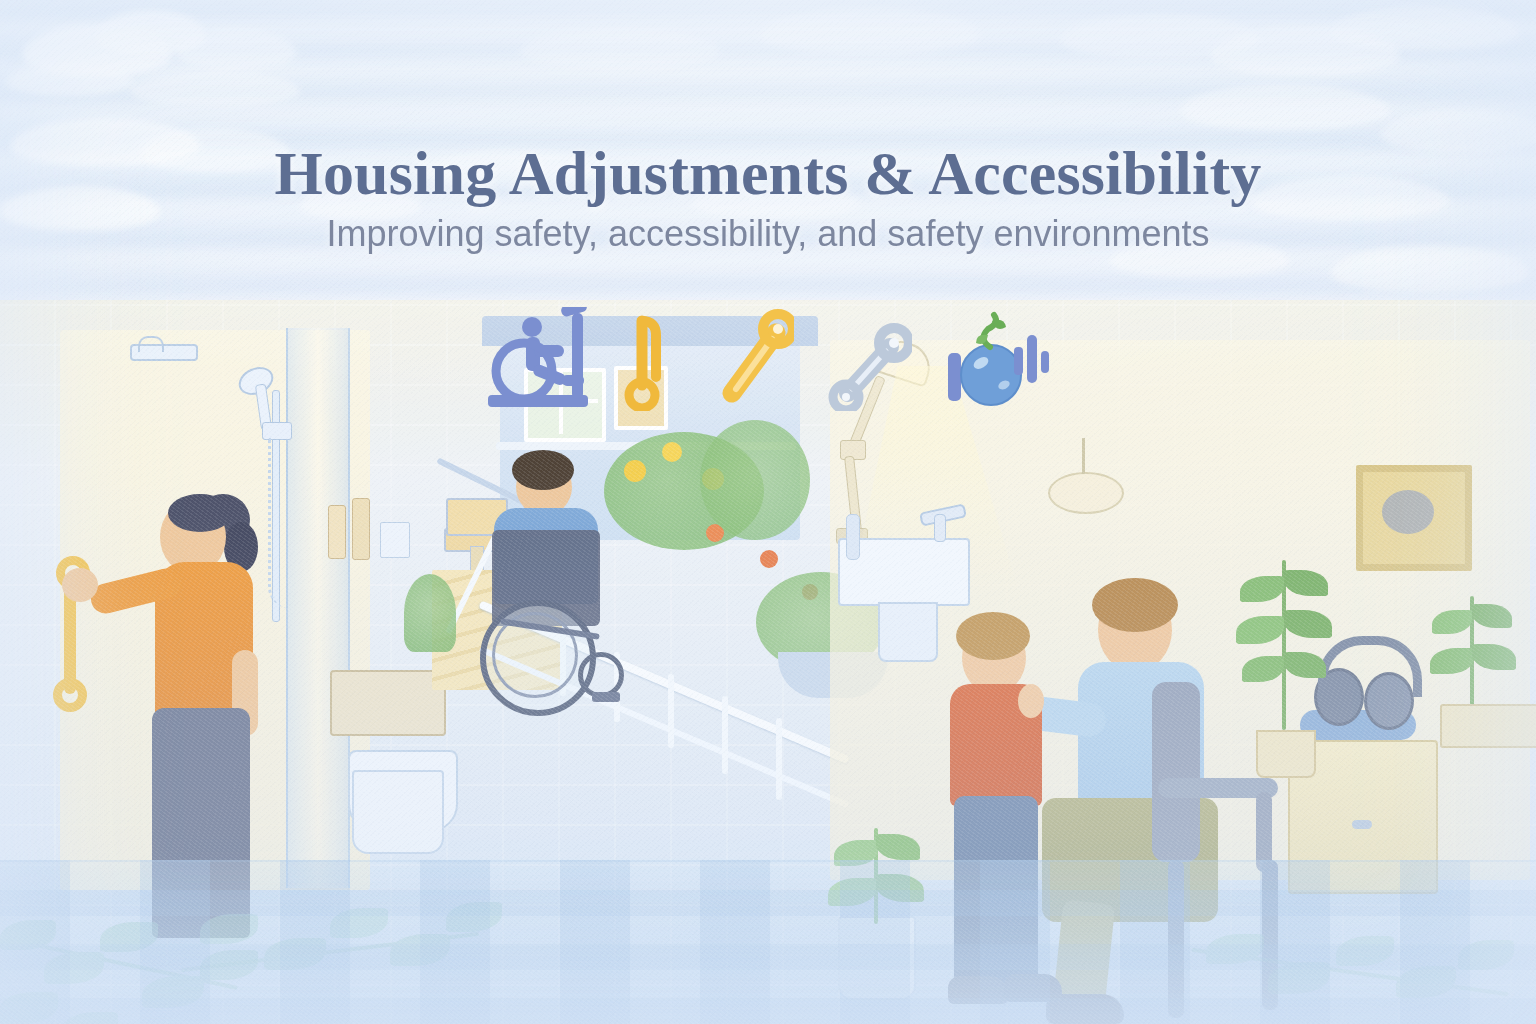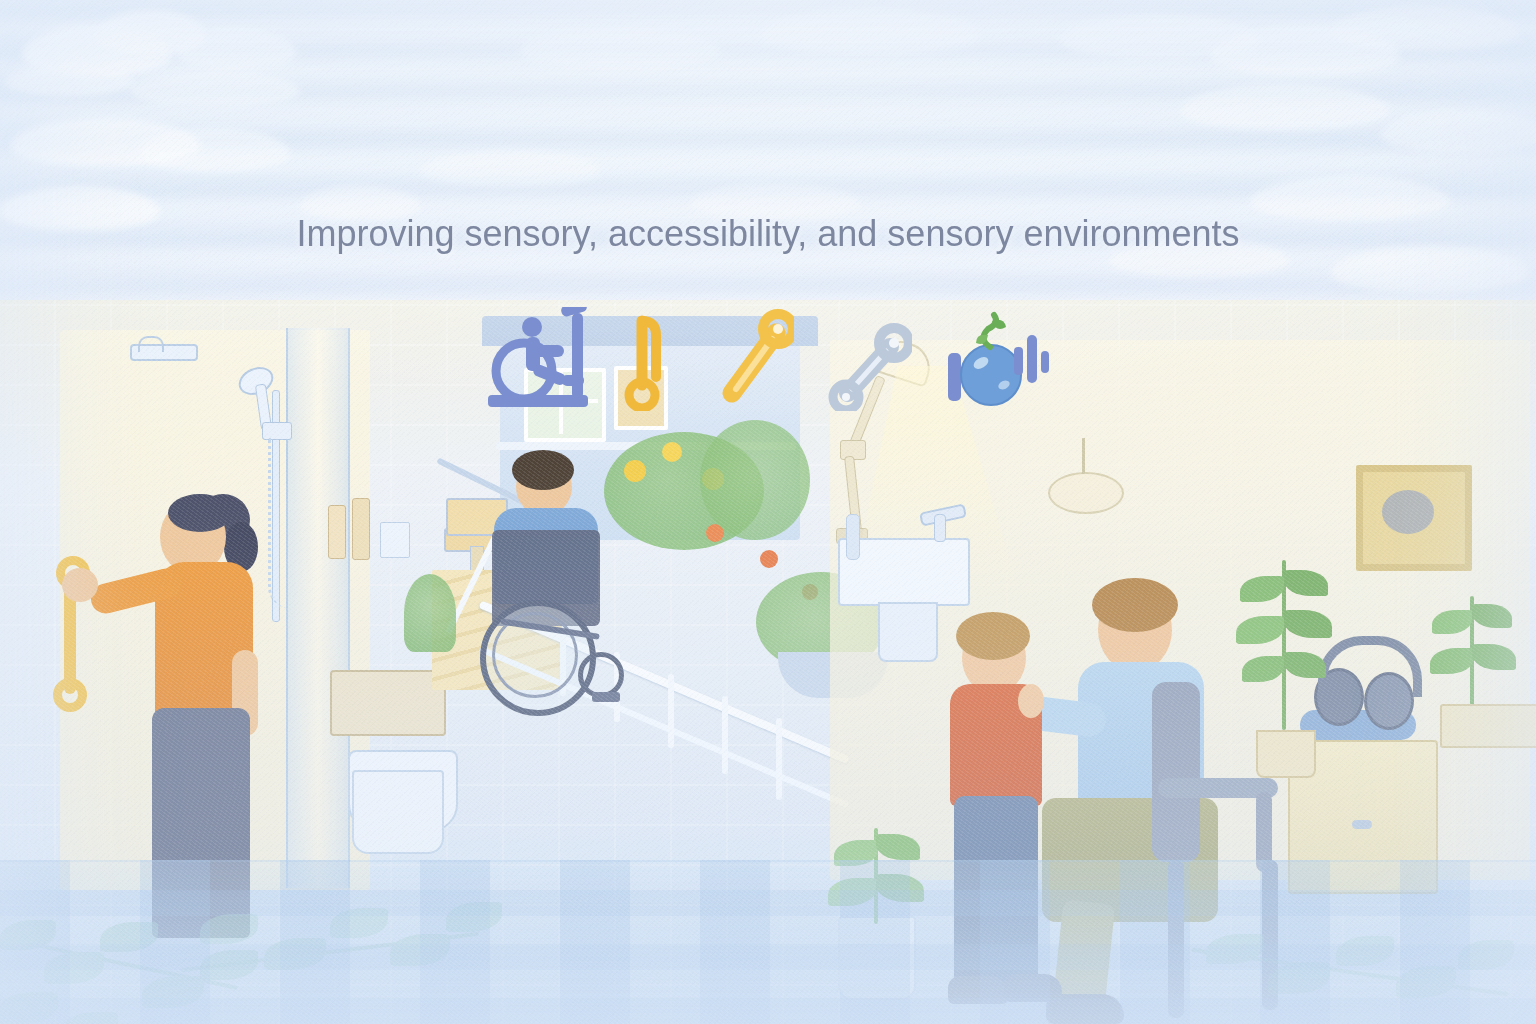--- a/index.html
+++ b/index.html
@@ -388,15 +388,16 @@
         <path d="M44 40 q-12 -8 -2 -18 q12 -6 6 -14" fill="none" stroke="#6aae57" stroke-width="6" stroke-linecap="round"></path>
         <path d="M46 14 q12 -4 14 6 q-10 6 -14 -6 z" fill="#6aae57"></path>
         <path d="M42 28 q-12 -2 -12 8 q10 4 12 -8 z" fill="#7cba66"></path>
         <rect x="68" y="40" width="9" height="28" rx="4" fill="#7b8fd0"></rect>
         <rect x="81" y="28" width="10" height="48" rx="5" fill="#7b8fd0"></rect>
         <rect x="95" y="44" width="8" height="22" rx="4" fill="#7b8fd0"></rect>
       </svg>
     </div>
   </div>
 
-  <div class="subtitle">Improving sensory, accessibility, and sensory environments</div>
+  <h1 class="title">Housing Adjustments &amp; Accessibility</h1>
+  <div class="subtitle">Improving safety, accessibility, and safety environments</div>
 
 </div>
 
 </body></html>

